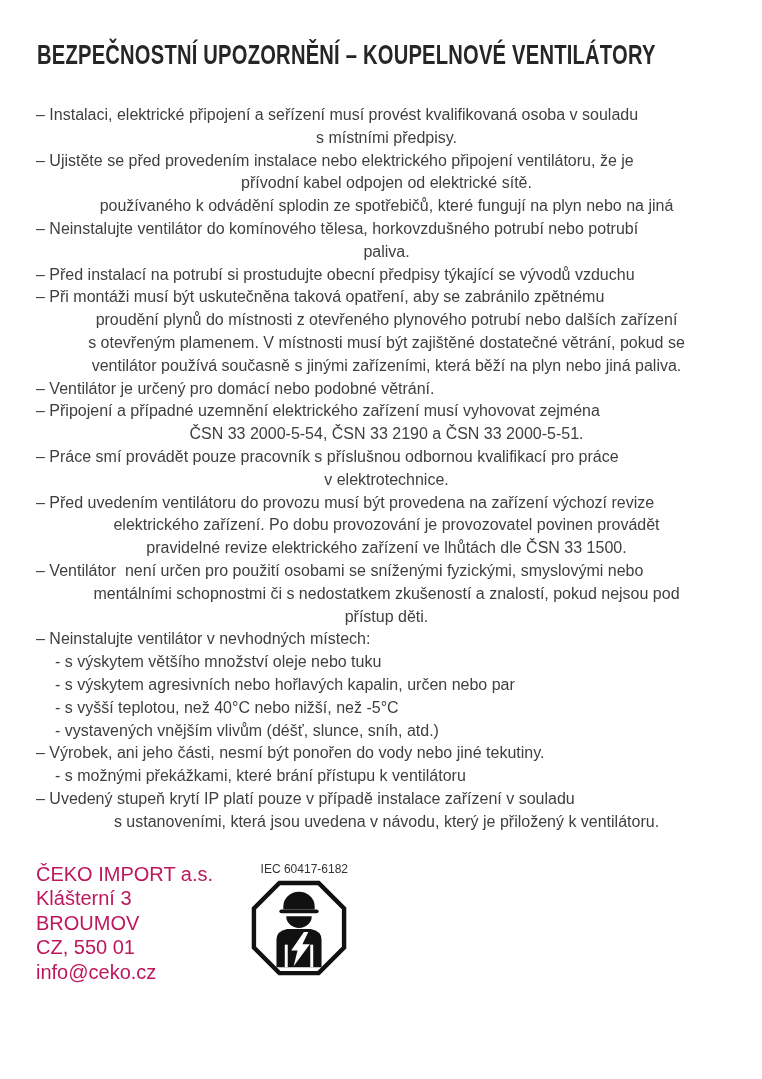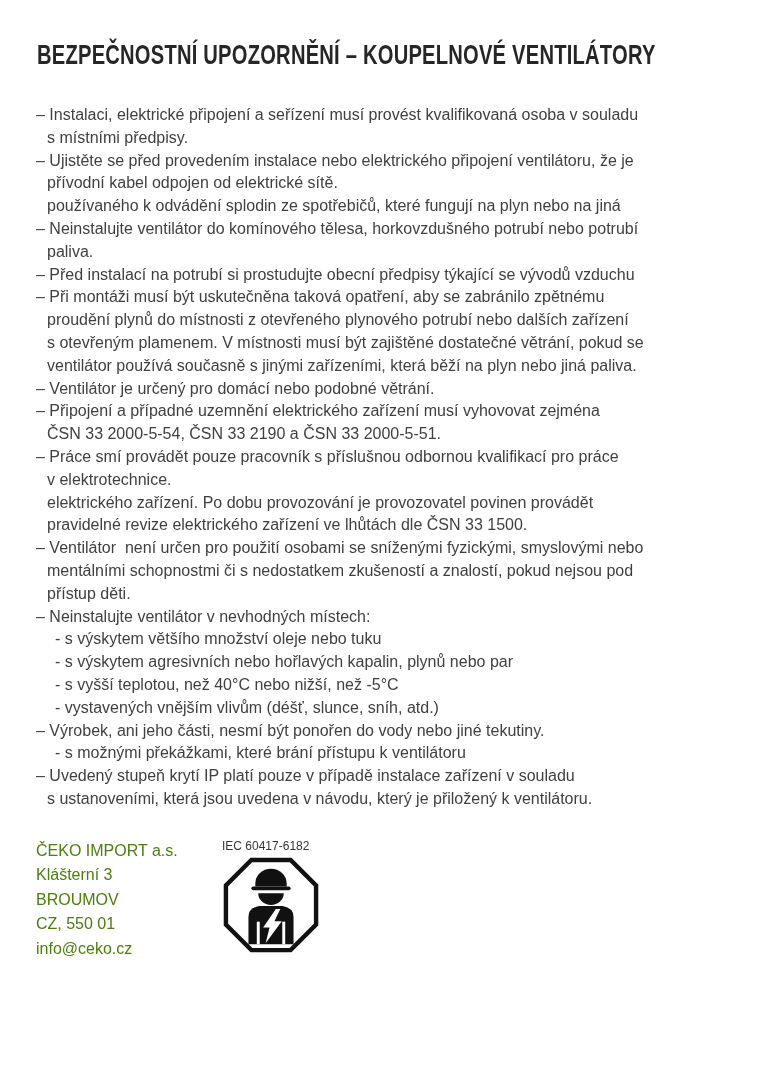--- a/index.html
+++ b/index.html
@@ -29,38 +29,38 @@
     transform-origin: 0 50%;
     letter-spacing: 0.3px;
   }
   .body-lines {
     margin-top: 34px;
     font-size: 16px;
     line-height: 22.8px;
     color: #3f3f3f;
   }
   .line { white-space: pre-wrap; }
-  .line.i1 { padding-left: 11px; }
+  .line.i1 { padding-left: 11px; text-align: center; }
   .line.i2 { padding-left: 19px; }
   .footer {
     margin-top: 28px;
     display: flex;
     align-items: flex-start;
   }
   .company {
     width: 186px;
-    font-size: 16px;
+    font-size: 20px;
     line-height: 24.6px;
-    color: #4d7c0f;
+    color: #be185d;
   }
   .symbol-block {
     width: 126px;
     display: flex;
     flex-direction: column;
-    align-items: flex-start;
+    align-items: flex-end;
   }
   .symbol-label {
     font-size: 12px;
     color: #333333;
     margin-bottom: 3px;
     white-space: nowrap;
   }
   .symbol-svg { display: block; }
 </style>
 </head>
@@ -81,28 +81,29 @@
       <div class="line i0">– Před instalací na potrubí si prostudujte obecní předpisy týkající se vývodů vzduchu</div>
       <div class="line i0">– Při montáži musí být uskutečněna taková opatření, aby se zabránilo zpětnému</div>
       <div class="line i1">proudění plynů do místnosti z otevřeného plynového potrubí nebo dalších zařízení</div>
       <div class="line i1">s otevřeným plamenem. V místnosti musí být zajištěné dostatečné větrání, pokud se</div>
       <div class="line i1">ventilátor používá současně s jinými zařízeními, která běží na plyn nebo jiná paliva.</div>
       <div class="line i0">– Ventilátor je určený pro domácí nebo podobné větrání.</div>
       <div class="line i0">– Připojení a případné uzemnění elektrického zařízení musí vyhovovat zejména</div>
       <div class="line i1">ČSN 33 2000-5-54, ČSN 33 2190 a ČSN 33 2000-5-51.</div>
       <div class="line i0">– Práce smí provádět pouze pracovník s příslušnou odbornou kvalifikací pro práce</div>
       <div class="line i1">v elektrotechnice.</div>
+      <div class="line i0">– Před uvedením ventilátoru do provozu musí být provedena na zařízení výchozí revize</div>
       <div class="line i1">elektrického zařízení. Po dobu provozování je provozovatel povinen provádět</div>
       <div class="line i1">pravidelné revize elektrického zařízení ve lhůtách dle ČSN 33 1500.</div>
       <div class="line i0">– Ventilátor  není určen pro použití osobami se sníženými fyzickými, smyslovými nebo</div>
       <div class="line i1">mentálními schopnostmi či s nedostatkem zkušeností a znalostí, pokud nejsou pod</div>
       <div class="line i1">přístup děti.</div>
       <div class="line i0">– Neinstalujte ventilátor v nevhodných místech:</div>
       <div class="line i2">- s výskytem většího množství oleje nebo tuku</div>
-      <div class="line i2">- s výskytem agresivních nebo hořlavých kapalin, plynů nebo par</div>
+      <div class="line i2">- s výskytem agresivních nebo hořlavých kapalin, určen nebo par</div>
       <div class="line i2">- s vyšší teplotou, než 40°C nebo nižší, než -5°C</div>
       <div class="line i2">- vystavených vnějším vlivům (déšť, slunce, sníh, atd.)</div>
       <div class="line i0">– Výrobek, ani jeho části, nesmí být ponořen do vody nebo jiné tekutiny.</div>
       <div class="line i2">- s možnými překážkami, které brání přístupu k ventilátoru</div>
       <div class="line i0">– Uvedený stupeň krytí IP platí pouze v případě instalace zařízení v souladu</div>
       <div class="line i1">s ustanoveními, která jsou uvedena v návodu, který je přiložený k ventilátoru.</div>
     </div>
 
   <div class="footer">
     <div class="company">

